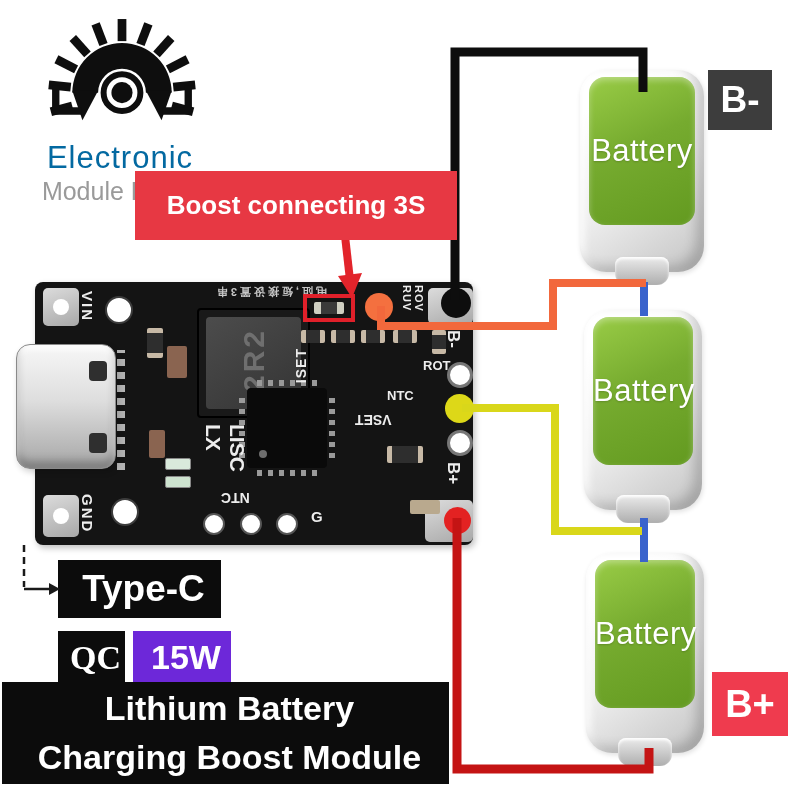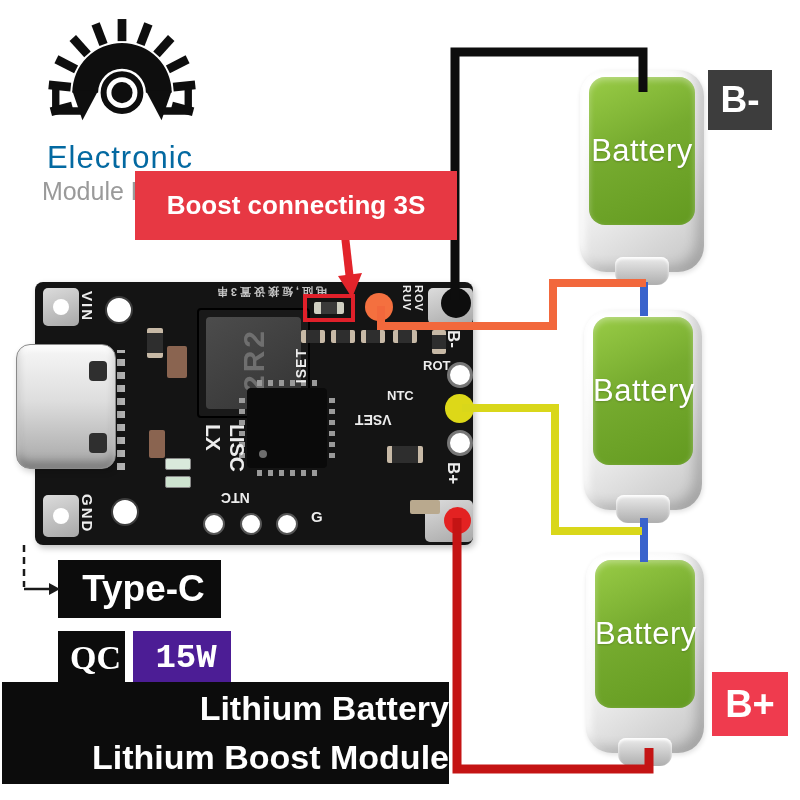--- a/index.html
+++ b/index.html
@@ -110,21 +110,21 @@
   
   .tag{display:flex;align-items:center;justify-content:center;color:#fff;font-weight:bold;z-index:3;}
   #tag-bminus{left:708px;top:70px;width:64px;height:60px;font-size:37px;}
   #tag-bplus{left:712px;top:672px;width:76px;height:64px;font-size:38px;}
 
   
   .blackbox{display:flex;align-items:center;justify-content:center;color:#fff;font-weight:bold;z-index:2;padding-left:8px;}
   #box-typec{left:58px;top:560px;width:163px;height:58px;font-size:37px;}
   #box-qc{left:58px;top:631px;width:67px;height:53px;font-size:34px;}
   #box-15w{left:133px;top:631px;width:98px;height:53px;font-size:34px;}
-  #box-title{left:2px;top:682px;width:447px;height:102px;flex-direction:column;font-size:34px;line-height:49px;align-items:flex-end;}
+  #box-title{left:2px;top:682px;width:447px;height:102px;flex-direction:column;font-size:34px;line-height:49px;}
 
   
   #wires{left:0;top:0;width:800px;height:800px;z-index:4;pointer-events:none;}
 </style>
 </head>
 <body>
 
 <div class="stage">
 
   <svg id="logo-icon" class="abs" viewBox="0 0 200 150">
@@ -261,19 +261,19 @@
     <path d="M24,545 L24,587" stroke="#1a1a1a" stroke-width="2.5" stroke-dasharray="7 5"></path>
     <path d="M24,589 L49,589" stroke="#1a1a1a" stroke-width="2.5"></path>
     <polygon points="49,583 60,589 49,595" fill="#1a1a1a"></polygon>
   </svg>
 
   <div id="tag-bminus" class="abs tag" style="background-color: rgb(61, 61, 61);">B-</div>
   <div id="tag-bplus" class="abs tag" style="background-color: rgb(239, 59, 78);">B+</div>
 
   <div id="box-typec" class="abs blackbox" style="background-color: rgb(12, 12, 12);">Type-C</div>
   <div id="box-qc" class="abs blackbox" style="background-color: rgb(12, 12, 12); font-family: Liberation Serif, serif;">QC</div>
-  <div id="box-15w" class="abs blackbox" style="background-color: #4c1d95; font-family: Liberation Mono, monospace;">15W</div>
+  <div id="box-15w" class="abs blackbox" style="background-color: #6d28d9;">15W</div>
   <div id="box-title" class="abs blackbox" style="background-color: rgb(12, 12, 12);">
     <div>Lithium Battery</div>
-    <div>Lithium Boost Module</div>
+    <div>Charging Boost Module</div>
   </div>
 
 </div>
 
 </body></html>

